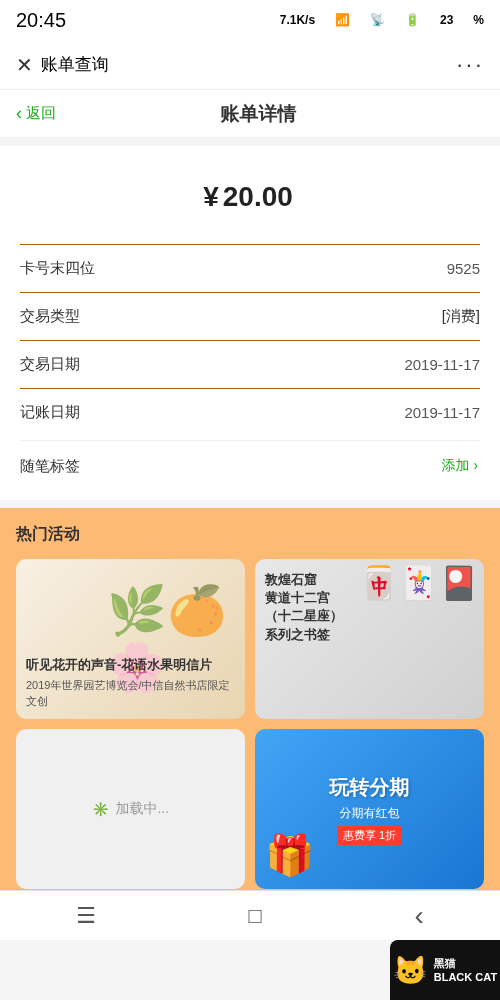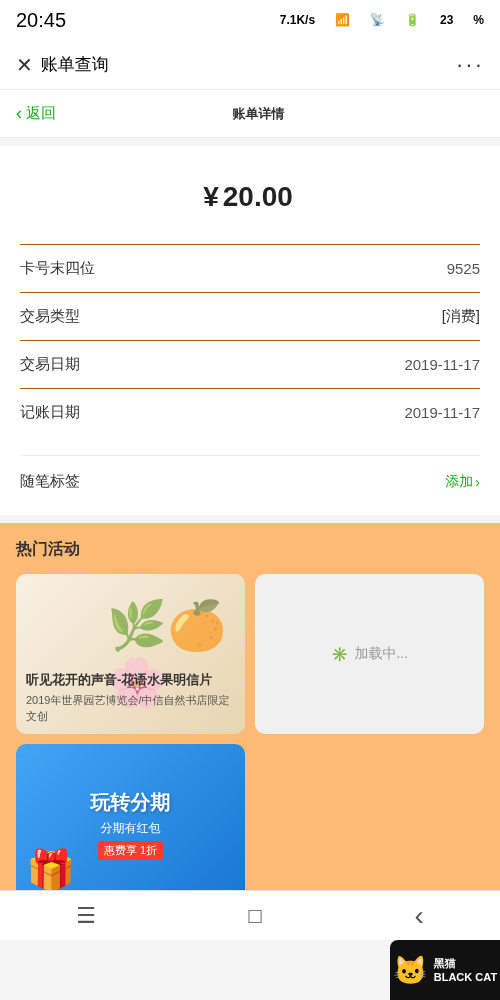--- a/index.html
+++ b/index.html
@@ -52,21 +52,21 @@
       padding: 0 16px;
       border-bottom: 1px solid #eee;
       margin-bottom: 8px;
     }
     .nav-back {
       display: flex; align-items: center; gap: 4px;
       color: #1aad19; font-size: 15px; cursor: pointer;
     }
     .nav-title {
       flex: 1; text-align: center;
-      font-size: 13px; font-weight: 600;
+      font-size: 19px; font-weight: 600;
       color: #333;
       margin-right: 50px;
       padding-left: 27px;
     }
 
     
     .main-content {
       background: #fff;
       padding: 20px 20px 24px;
       margin-bottom: 8px;
@@ -95,25 +95,26 @@
       font-size: 15px;
     }
     .info-label { color: #333; }
     .info-value { color: #555; }
     .info-value.tag { color: #333; }
 
     
     .tag-row {
       display: flex;
       justify-content: space-between;
-      align-items: center;
+      align-items: flex-start;
       padding: 16px 0 0;
       border-top: 1px solid #f0f0f0;
-      margin-top: 19px;
+      margin-top: 4px;
       font-size: 15px;
+      font-family: Liberation Mono, monospace;
     }
     .tag-add {
       display: flex; align-items: center; gap: 2px;
       color: #1aad19; font-size: 14px; cursor: pointer;
     }
 
     
     .hot-section {
       background: #fdba74;
       padding: 16px;
@@ -359,20 +360,29 @@
     <div class="hot-card">
       <div class="hot-card-top">
         <div class="plant-decor">🌿🍊🌸</div>
         <div class="hot-card-text">
           <div class="title">听见花开的声音-花语水果明信片</div>
           <div>2019年世界园艺博览会/中信自然书店限定文创</div>
         </div>
       </div>
     </div>
 
+    <div class="hot-card dunhuang-card">
+      <div class="dunhuang-title">
+        <div>敦煌石窟</div>
+        <div>黄道十二宫</div>
+        <div>（十二星座）</div>
+        <div>系列之书签</div>
+      </div>
+      <div class="dunhuang-coins">🀄🃏🎴</div>
+    </div>
 
     <div class="hot-card loading-card">
       <span style="margin-right:6px">✳️</span>
       <span>加载中...</span>
     </div>
 
     <div class="hot-card promo-card">
       <div class="promo-envelope">🎁</div>
       <div class="promo-title">玩转分期</div>
       <div class="promo-subtitle">分期有红包</div>

